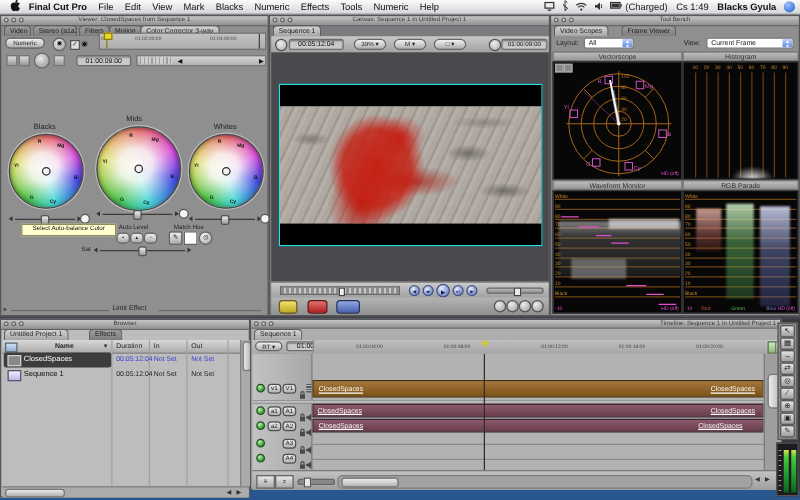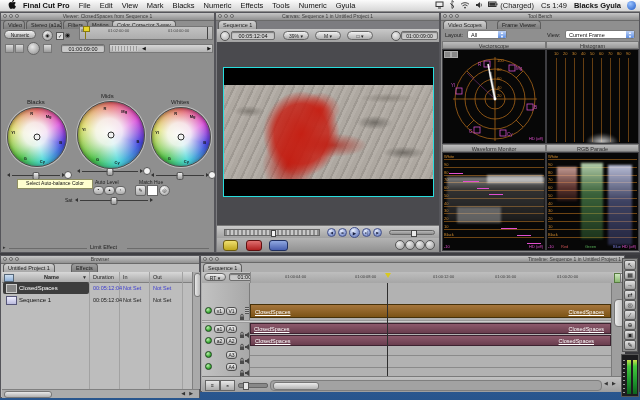--- a/index.html
+++ b/index.html
@@ -70,21 +70,21 @@
   <span style="font-weight:bold;margin-right:9px">Final Cut Pro</span>
   <span style="margin-right:9px">File</span>
   <span style="margin-right:9px">Edit</span>
   <span style="margin-right:9px">View</span>
   <span style="margin-right:9px">Mark</span>
   <span style="margin-right:9px">Blacks</span>
   <span style="margin-right:9px">Numeric</span>
   <span style="margin-right:9px">Effects</span>
   <span style="margin-right:9px">Tools</span>
   <span style="margin-right:9px">Numeric</span>
-  <span>Gyula</span>
+  <span>Help</span>
   <span style="flex:1"></span>
   <span style="margin-right:5px"><svg width="9" height="8">
         <rect x="1" y="1" width="7" height="4.5" fill="none" stroke="#333"></rect>
         <line x1="3" y1="7" x2="6" y2="7" stroke="#333"></line>
       </svg></span>
   <span style="margin-right:5px"><svg width="6" height="9">
         <path d="M3 .5v8l2-1.7L1.5 3.6m3.5 3L1.5 3.6M5 2.2 3 .5" fill="none" stroke="#333" stroke-width=".8"></path>
       </svg></span>
   <span style="margin-right:5px"><svg width="10" height="8">
         <path d="M1 3.2a6 6 0 0 1 8 0M2.5 4.8a3.8 3.8 0 0 1 5 0" fill="none" stroke="#333" stroke-width=".9"></path>

